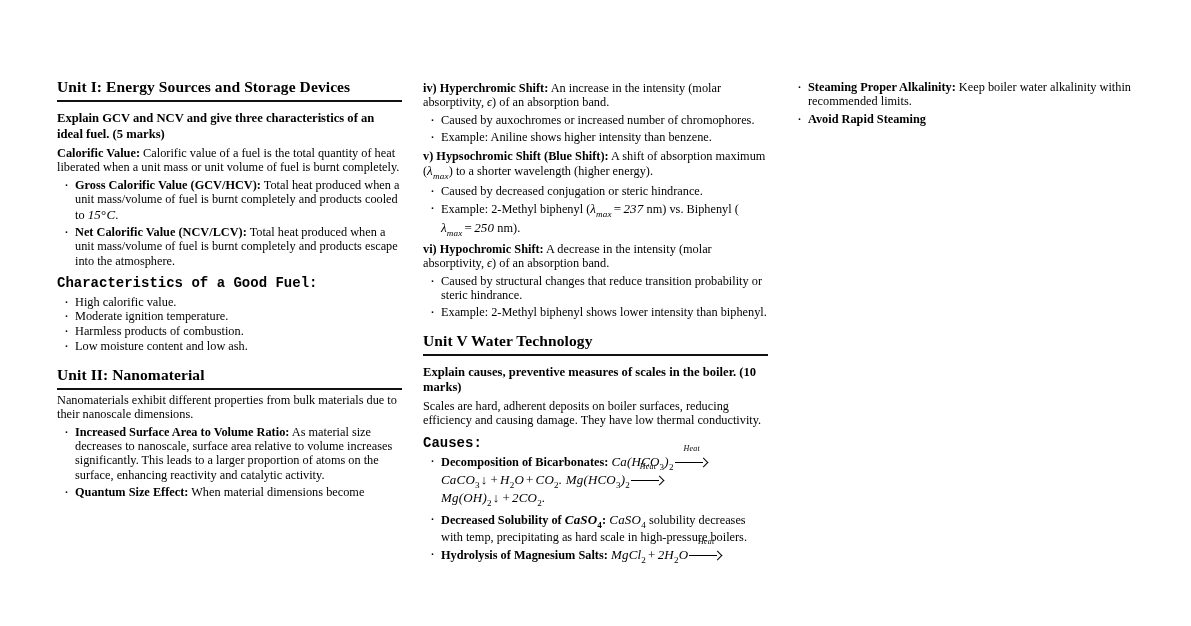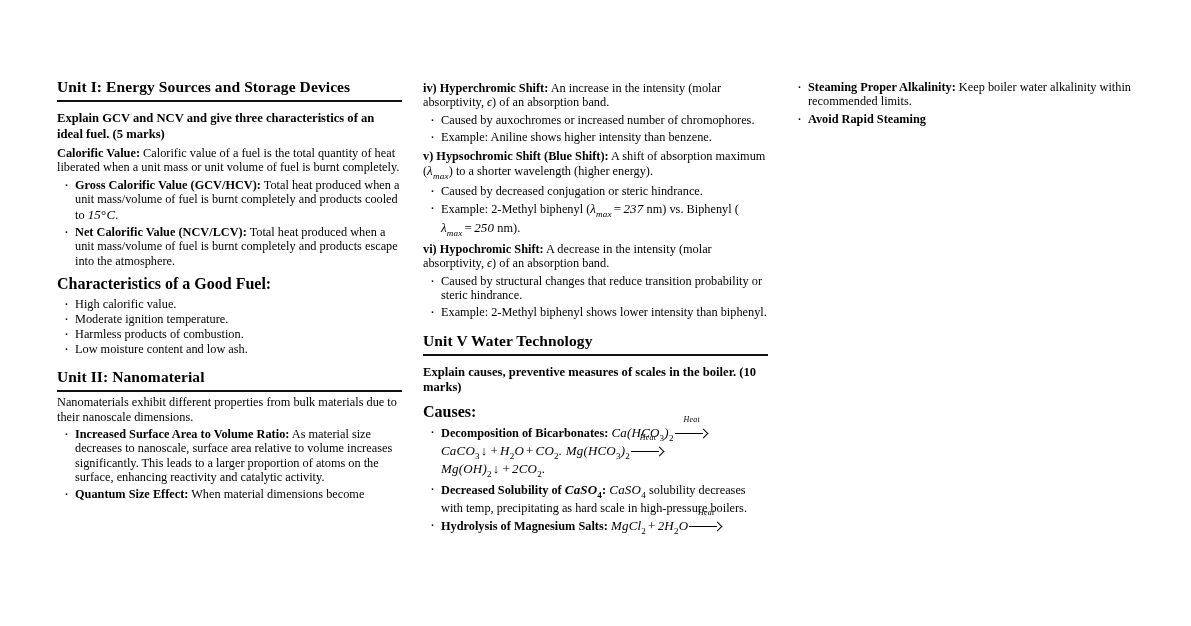--- a/index.html
+++ b/index.html
@@ -53,24 +53,25 @@
     font-size: 12.3px;
     line-height: 1.17;
     margin: 3px 0 3px 0;
     padding: 0;
     text-align: left;
   }
   p.lead-term {
     margin-top: 4px;
   }
   p.sub-heading {
-    font-size: 16px;
+    font-size: 14px;
     font-weight: bold;
     margin: 7px 0 3px 0;
     line-height: 1.18;
+    font-family: Liberation Mono, monospace;
   }
   ul.bullets {
     list-style: none;
     margin: 3px 0 3px 0;
     padding: 0 0 0 6px;
   }
   ul.bullets > li {
     position: relative;
     font-size: 12.3px;
     line-height: 1.17;
@@ -214,20 +215,21 @@
 
     <ul class="bullets">
       <li>Caused by structural changes that reduce transition probability or steric hindrance.</li>
       <li>Example: 2-Methyl biphenyl shows lower intensity than biphenyl.</li>
     </ul>
 
     <h1 class="unit-heading spaced-top">Unit V Water Technology</h1>
 
     <h2 class="question">Explain causes, preventive measures of scales in the boiler. (10 marks)</h2>
 
+    <p class="body-text">Scales are hard, adherent deposits on boiler surfaces, reducing efficiency and causing damage. They have low thermal conductivity.</p>
 
     <p class="sub-heading">Causes:</p>
 
     <ul class="bullets">
       <li><b>Decomposition of Bicarbonates:</b>
         <span class="mathy">
           <span class="mathit">Ca</span>(<span class="mathit">HCO</span><sub>3</sub>)<sub>2</sub><span class="arrow-wrap"><span class="arrow-label">Heat</span><span class="arrow-line"></span></span>
           <span class="mathit">CaCO</span><sub>3</sub><span class="downarrow">↓</span><span class="op">+</span><span class="mathit">H</span><sub>2</sub><span class="mathit">O</span><span class="op">+</span><span class="mathit">CO</span><sub>2</sub>.
           <span class="mathit">Mg</span>(<span class="mathit">HCO</span><sub>3</sub>)<sub>2</sub><span class="arrow-wrap"><span class="arrow-label">Heat</span><span class="arrow-line"></span></span>
           <span class="mathit">Mg</span>(<span class="mathit">OH</span>)<sub>2</sub><span class="downarrow">↓</span><span class="op">+</span>2<span class="mathit">CO</span><sub>2</sub>.

